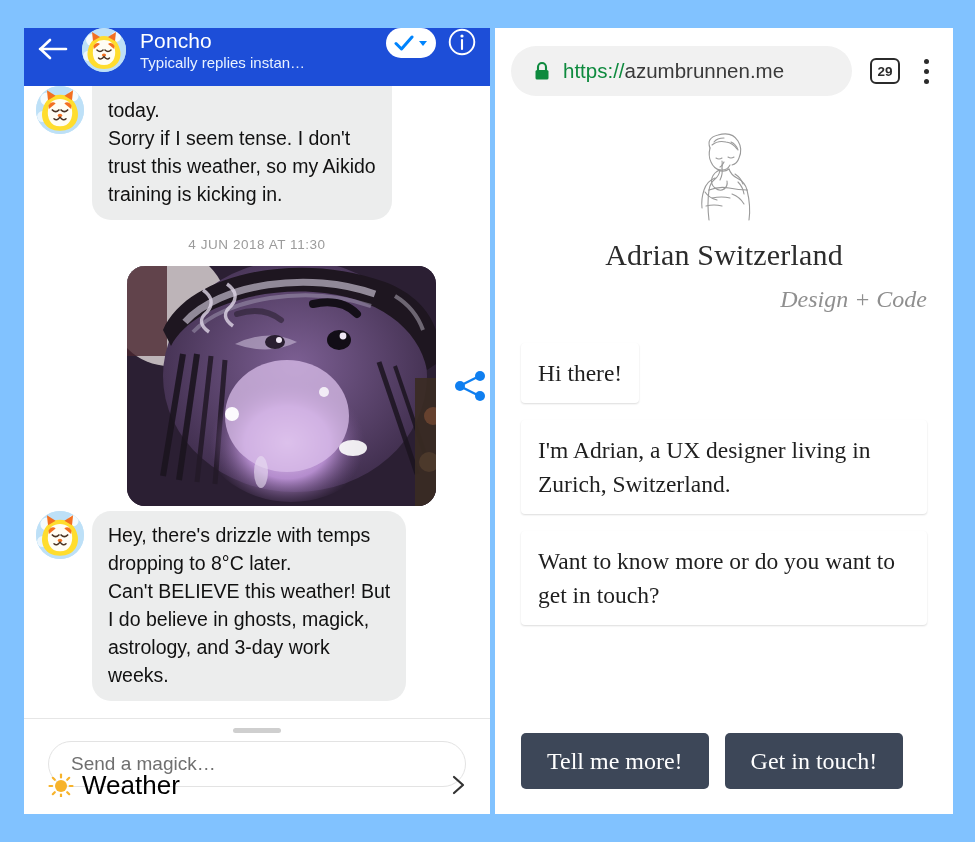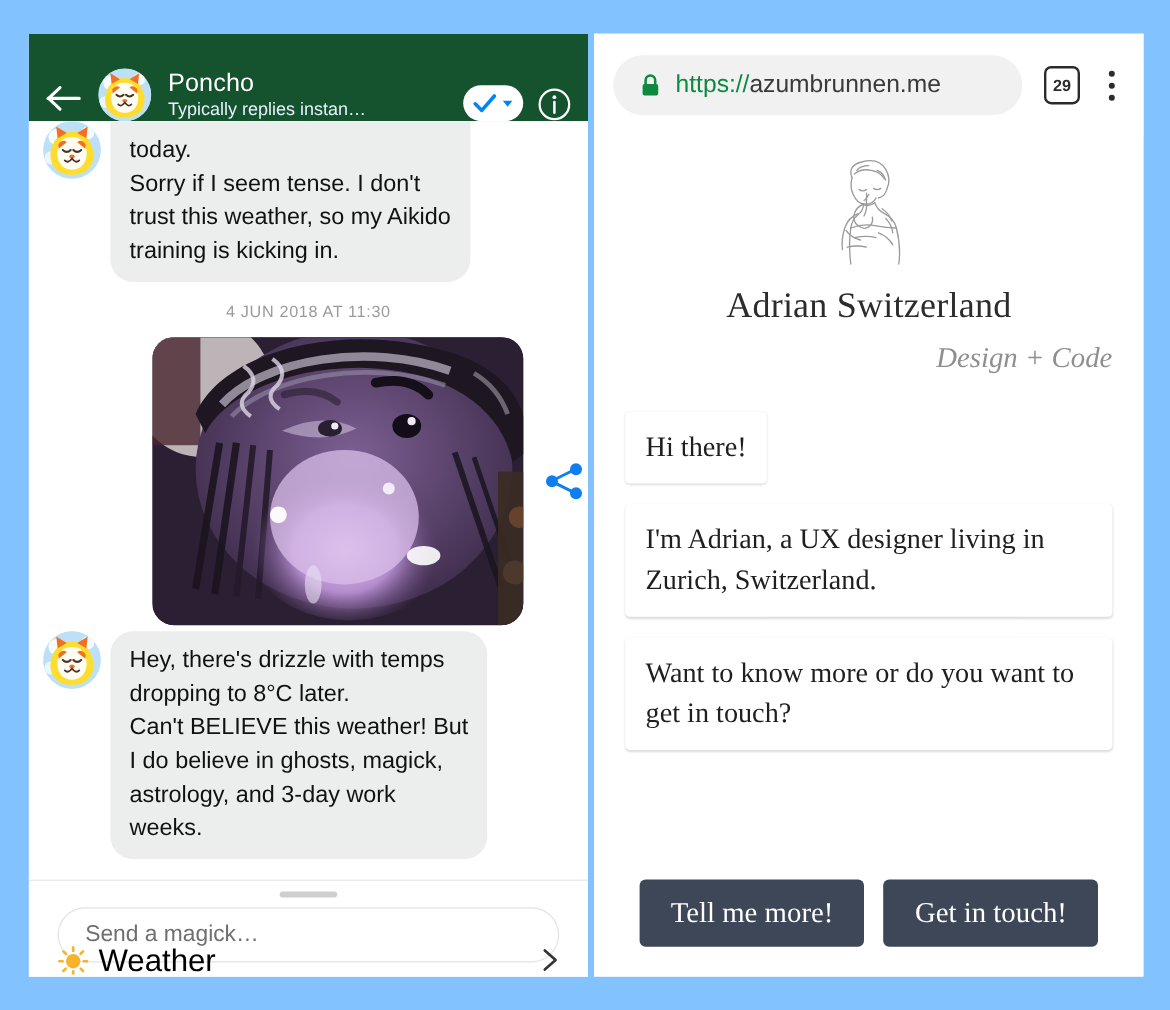--- a/index.html
+++ b/index.html
@@ -12,22 +12,22 @@
   #stage { position: relative; width: 975px; height: 842px; background: #81c2ff; }
 
   
   #phone-left {
     position: absolute; left: 24px; top: 28px;
     width: 466px; height: 786px;
     background: #ffffff;
     overflow: hidden;
   }
   .msgr-header {
-    position: relative; height: 73px; background: #14532d;
-    display: flex; align-items: flex-end; padding: 0 14px;
+    position: relative; height: 58px; background: #1d4ed8;
+    display: flex; align-items: flex-start; padding: 0 14px;
   }
   .back-arrow { width: 38px; height: 40px; flex: 0 0 38px; position: relative; cursor: pointer; }
   .back-arrow svg { display:block; margin-top: 8px; }
   .avatar-hdr {
     width: 44px; height: 44px; border-radius: 50%;
     overflow: hidden; flex: 0 0 44px; margin-left: 6px; position: relative;
     background: #bfe2f7;
   }
   .hdr-names { margin-left: 14px; flex: 1 1 auto; min-width: 0; }
   .hdr-title { color: #fff; font-size: 21px; line-height: 25px; font-weight: 400; letter-spacing: .1px; }
@@ -85,21 +85,21 @@
   }
   .brw-bar { height: 86px; background: #fff; display: flex; align-items: center; padding: 0 14px 0 16px; }
   .omnibox {
     flex: 1 1 auto; height: 50px; background: #f1f1f1; border-radius: 25px;
     display: flex; align-items: center; padding: 0 22px; min-width: 0;
   }
   .lock-ic { width: 18px; height: 20px; flex: 0 0 18px; margin-right: 12px; }
   .url-txt { font-size: 20.5px; color: #3a3a3a; white-space: nowrap; overflow: hidden; }
   .url-scheme { color: #0e8a3e; }
   .tabs-btn {
-    width: 30px; height: 32px; border: 2.4px solid #2b2b2b; border-radius: 6px;
+    width: 30px; height: 26px; border: 2.4px solid #2b2b2b; border-radius: 6px;
     margin-left: 18px; display: flex; align-items: center; justify-content: center;
     font-size: 13.5px; font-weight: bold; color: #2b2b2b; flex: 0 0 30px; cursor: pointer;
   }
   .kebab { width: 26px; margin-left: 13px; display: flex; flex-direction: column; align-items: center; gap: 5px; cursor: pointer; flex: 0 0 26px; }
   .kebab i { width: 5px; height: 5px; border-radius: 50%; background: #2b2b2b; display: block; }
 
   .site { padding: 0 26px; position: relative; height: 700px; }
   .hero-ill { width: 100%; display: flex; justify-content: center; padding-top: 14px; }
   .site-name {
     text-align: center; font-family: "Liberation Serif", serif;
@@ -111,21 +111,21 @@
   }
   .w-bubbles { margin-top: 30px; }
   .w-bubble {
     background: #fff; border-radius: 4px; box-shadow: 0 1px 2px rgba(0,0,0,.14);
     font-family: "Liberation Serif", serif; font-size: 23.5px; line-height: 34px;
     color: #1f1f1f; padding: 13px 17px; margin-bottom: 17px; display: inline-block;
   }
   .w-bubble.full { display: block; }
   .w-actions {
     position: absolute; left: 26px; right: 26px; bottom: 25px;
-    display: flex; justify-content: center; gap: 16px;
+    display: flex; gap: 16px;
   }
   .w-btn {
     background: #3d4758; color: #fff; border: none; border-radius: 5px;
     font-family: "Liberation Serif", serif; font-size: 24px;
     padding: 14px 26px; cursor: pointer; line-height: 28px;
   }
 </style>
 </head>
 <body>
 

